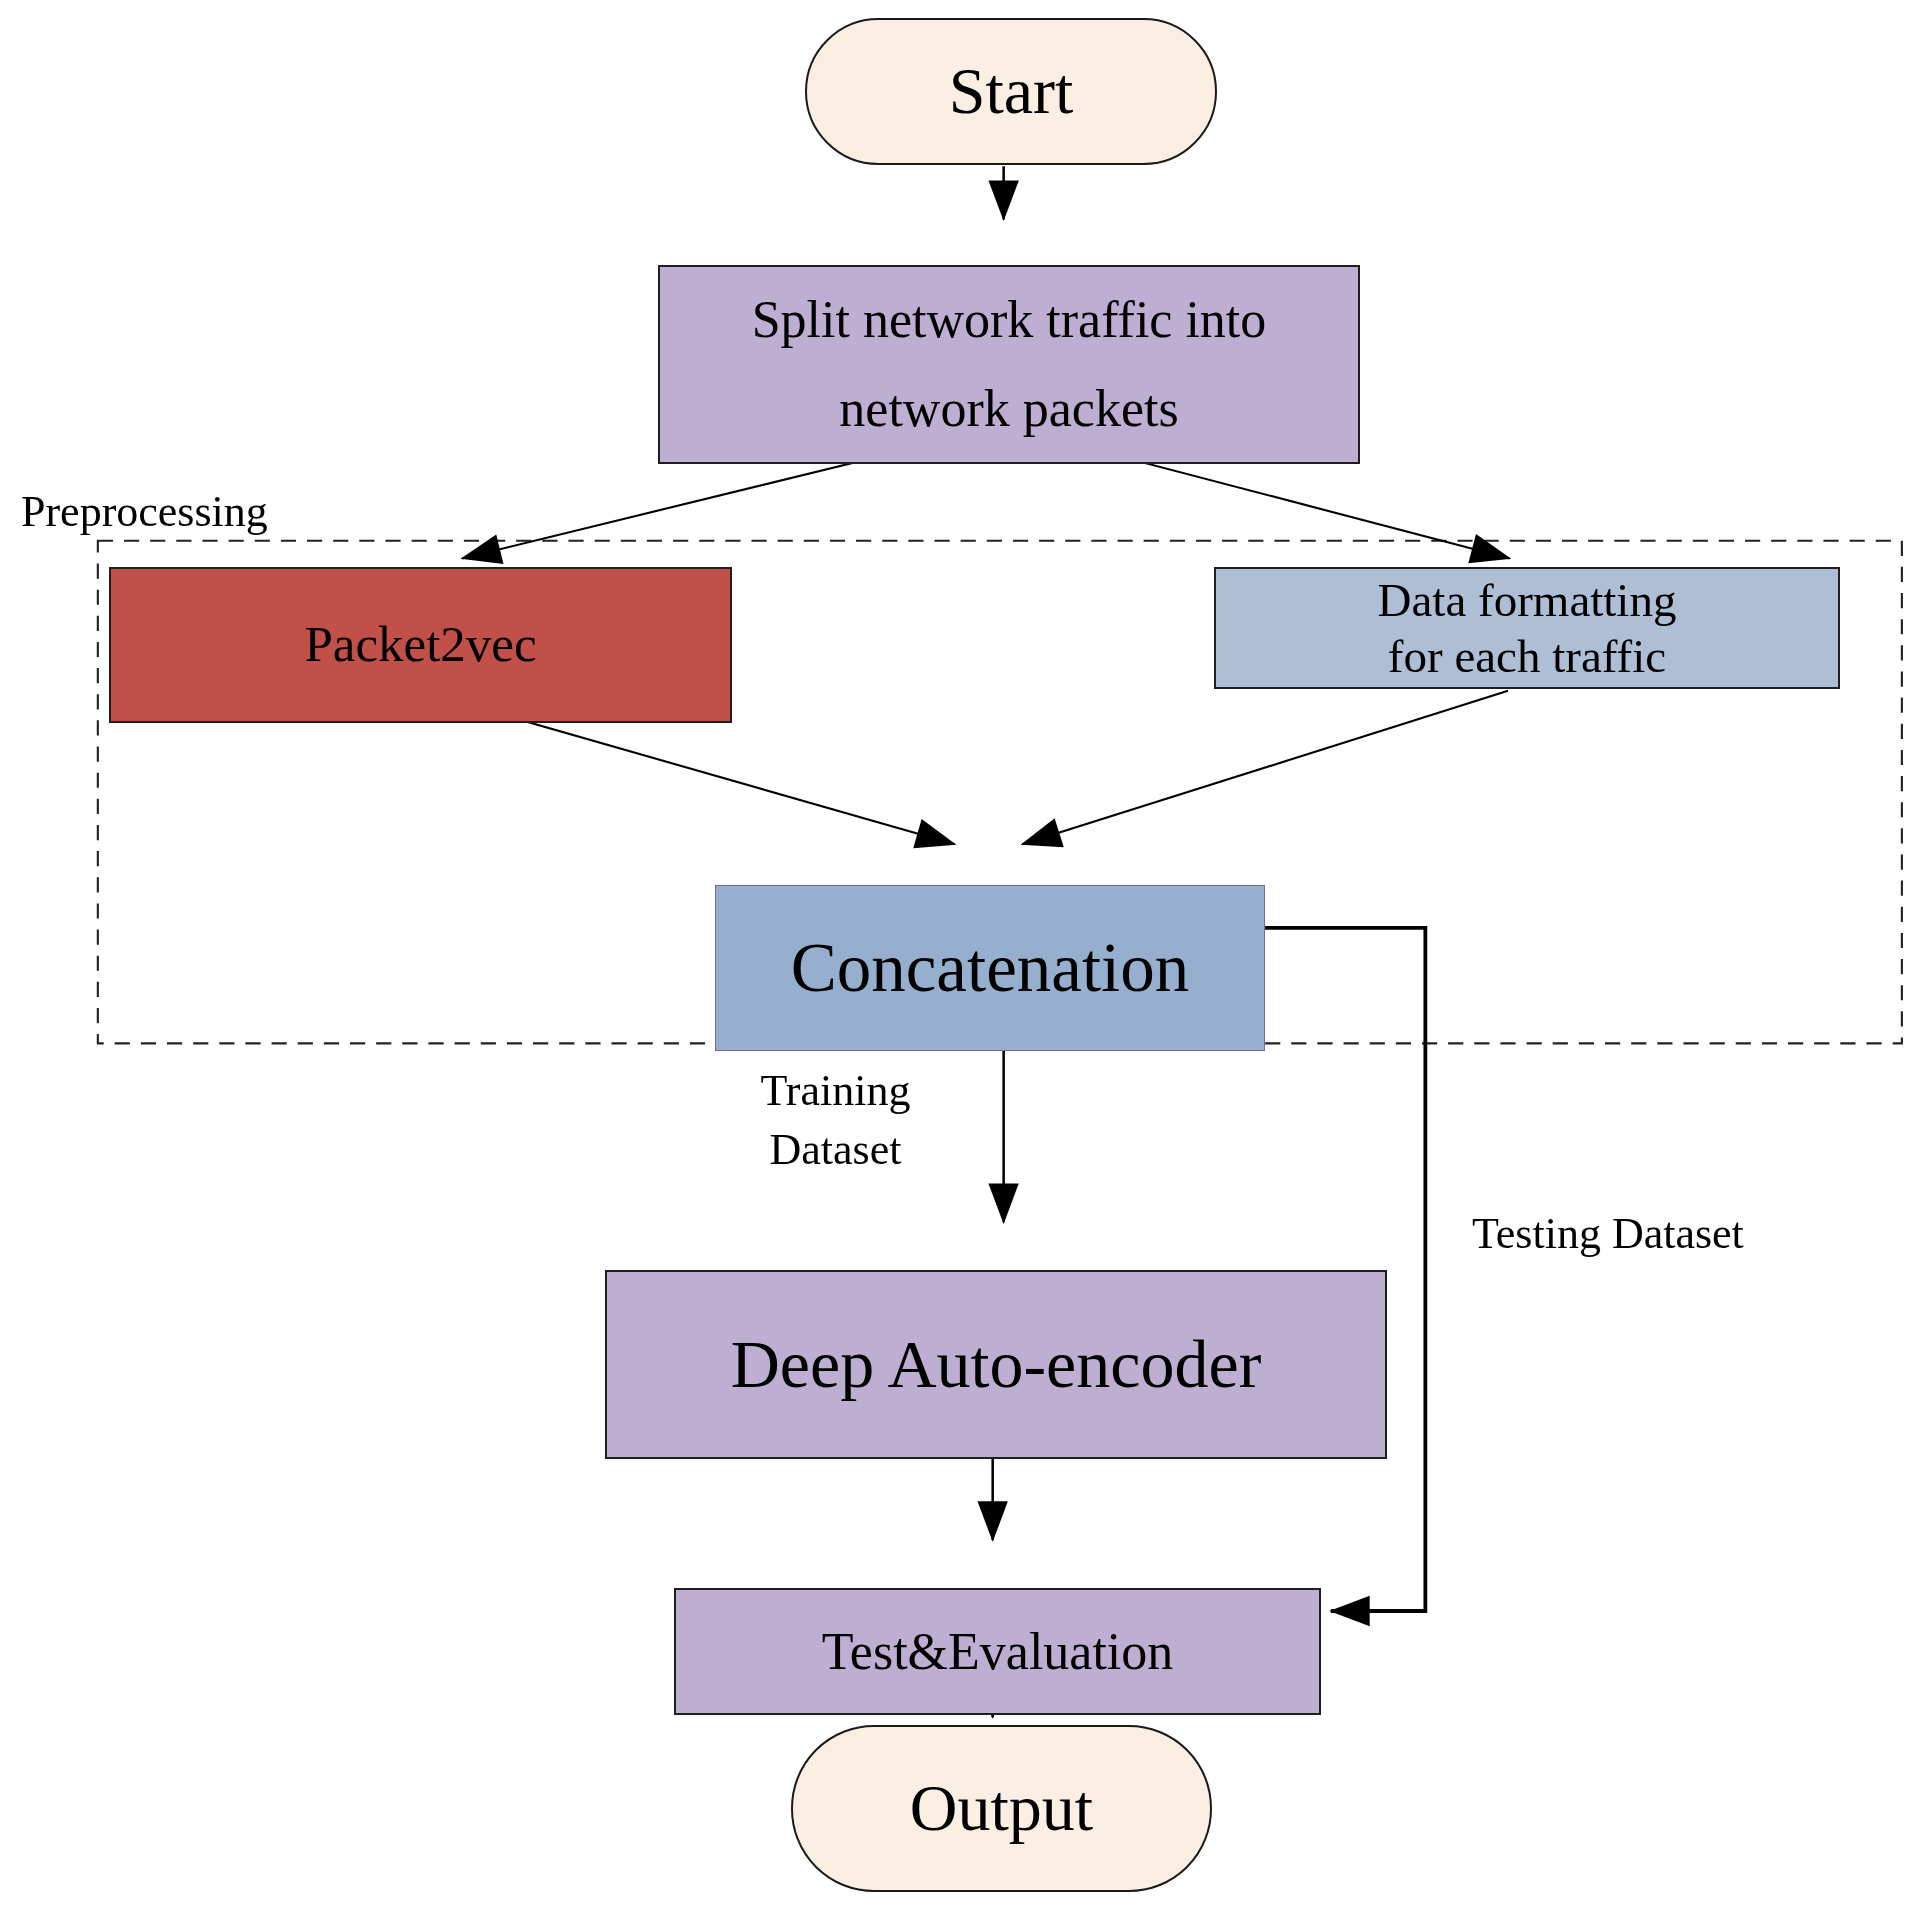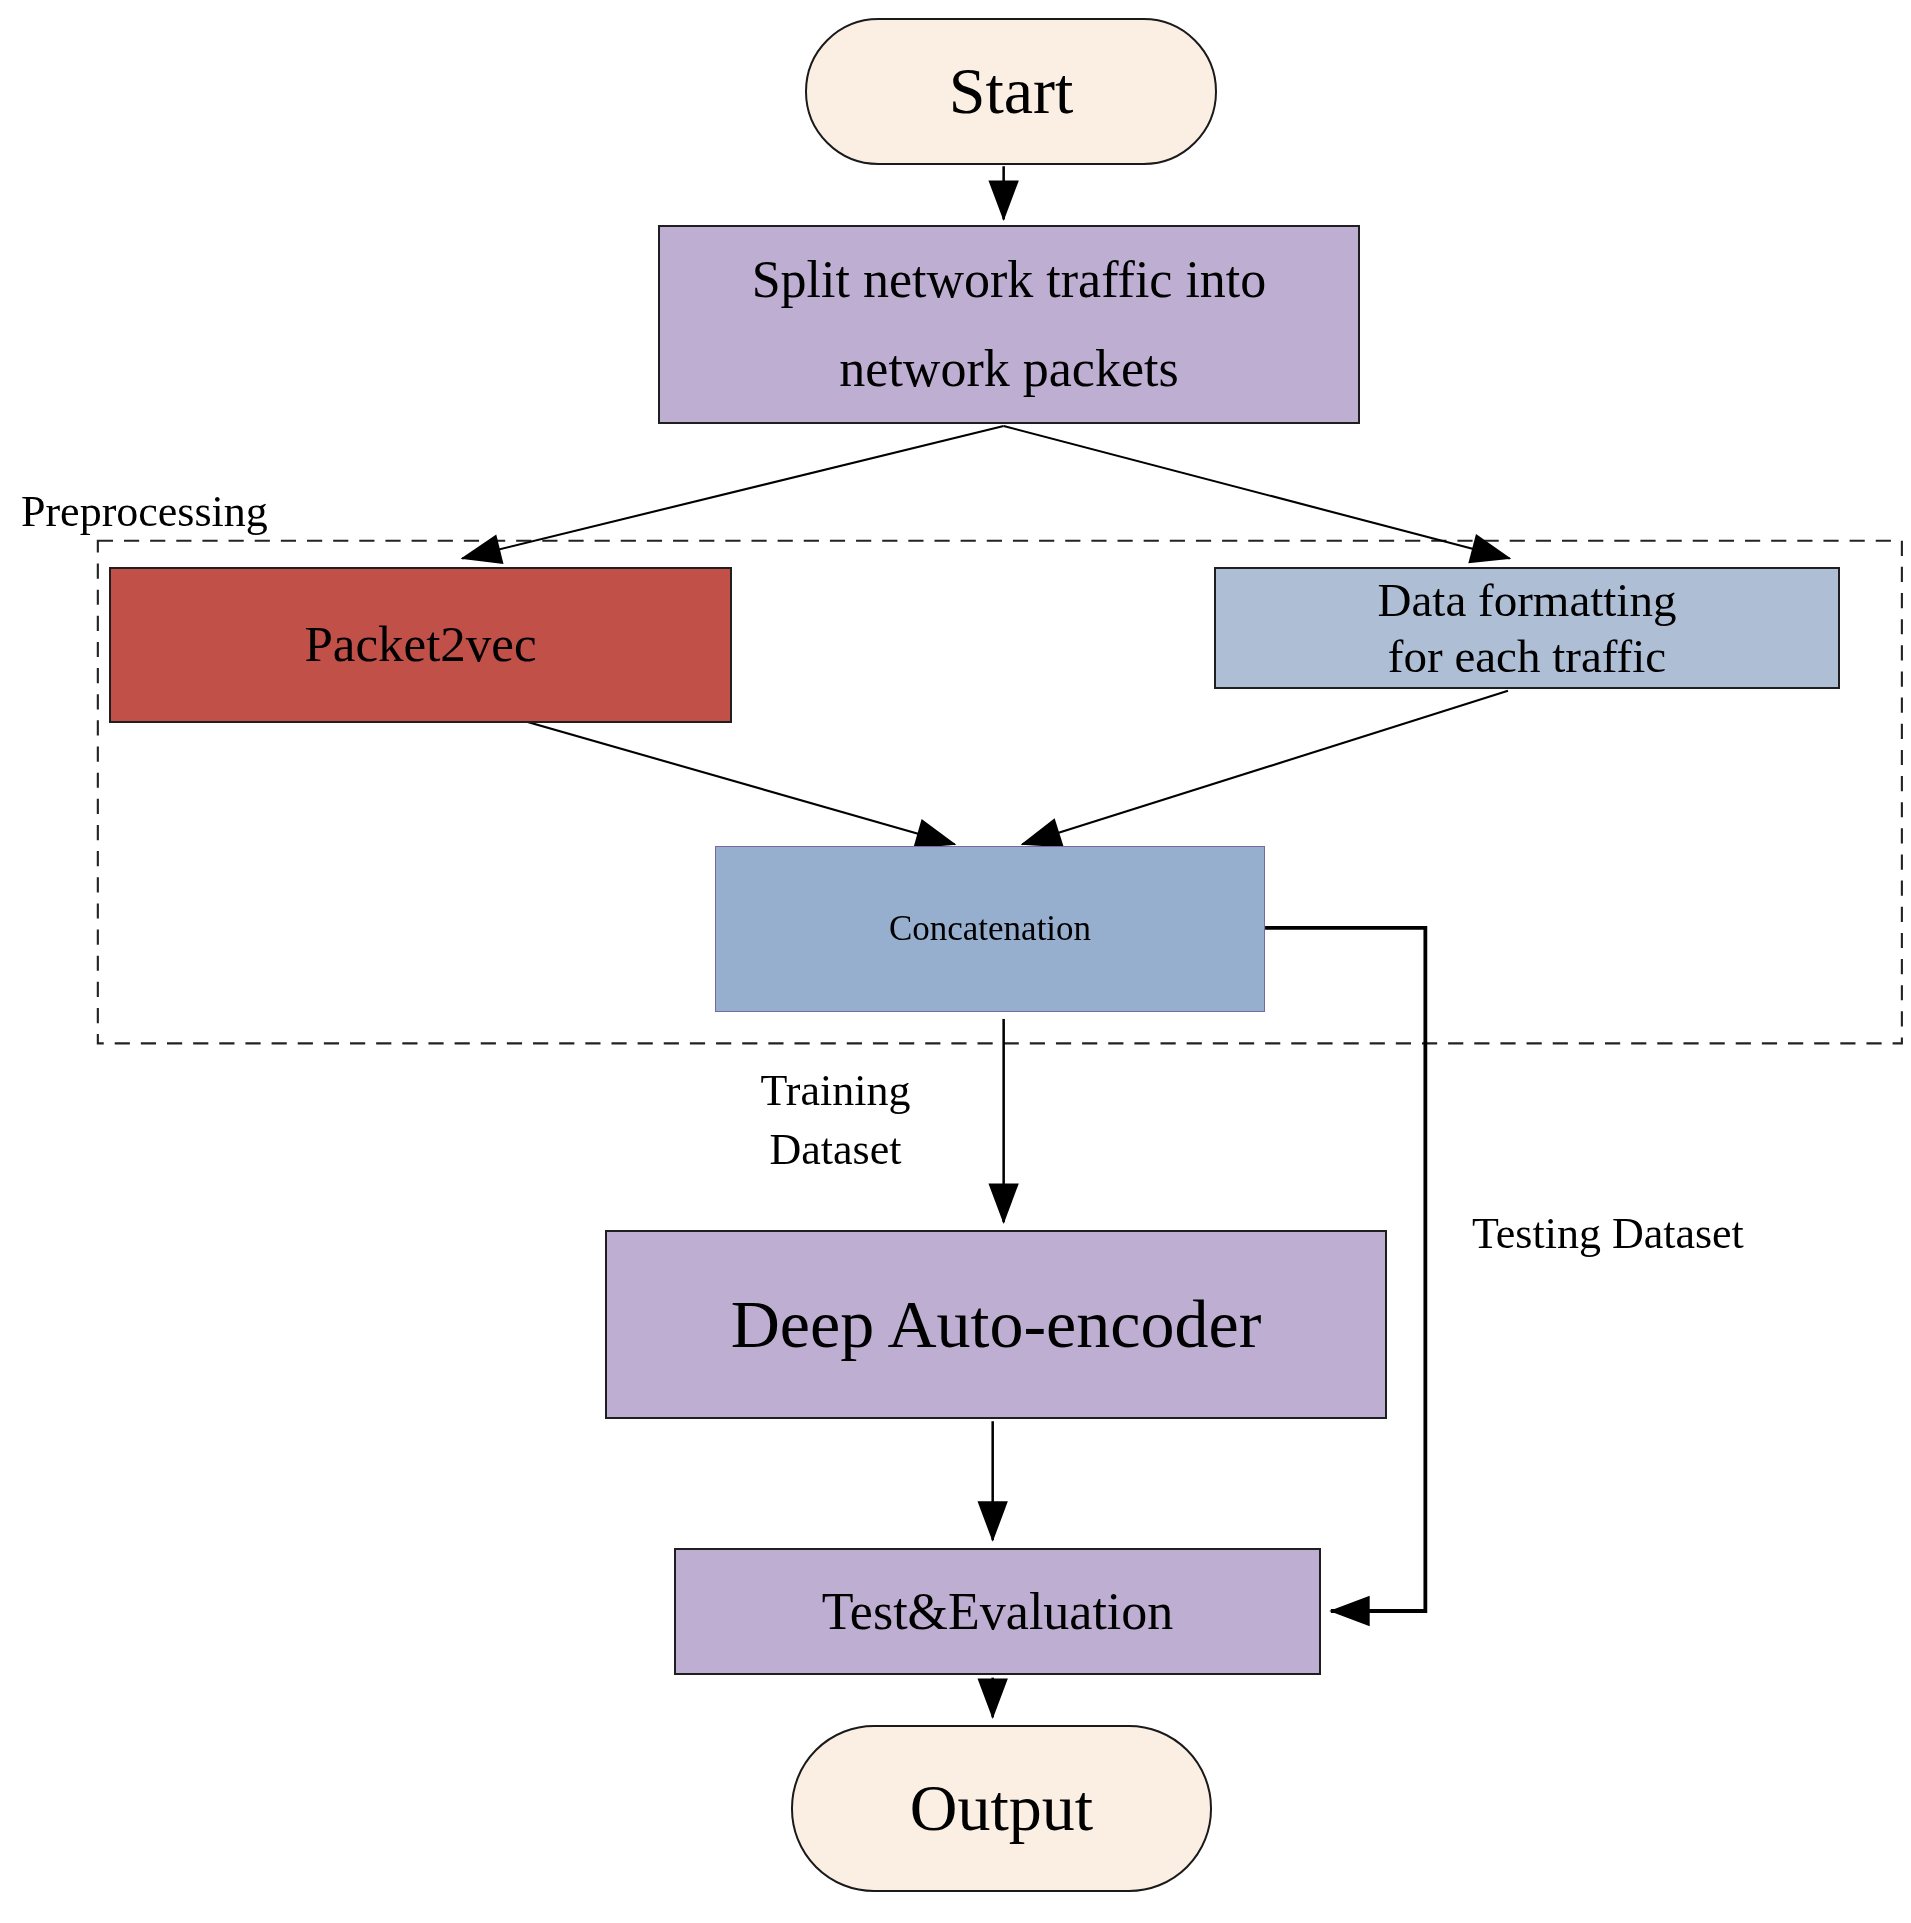--- a/index.html
+++ b/index.html
@@ -38,28 +38,29 @@
   }
   .terminal {
     background: var(--terminal-fill, #FBEEE2);
     border: 2.5px solid var(--terminal-border, #1a1a1a);
     border-radius: 80px;
     font-size: 66px;
   }
   .process {
     background: var(--process-fill, #BDAED2);
     border: 2.5px solid var(--process-border, #1f1f1f);
+    margin-top: 40px;
   }
   .node-start   { left: 805px;  top: 17.7px;   width: 412px; height: 147px; }
   .node-split   { left: 658px;  top: 225px;  width: 702px; height: 199px; font-size: 52px; line-height: 1.7; }
   .node-p2v     { left: 109px;  top: 567px;  width: 623px; height: 156px; font-size: 51px;
                   background: var(--packet2vec-fill, #C05048); border: 2.5px solid var(--process-border, #1f1f1f); }
   .node-df      { left: 1214px; top: 567px;  width: 626px; height: 122px; font-size: 47px; line-height: 1.2;
                   background: var(--dataformat-fill, #AEBED4); border: 2.5px solid var(--process-border, #1f1f1f); text-align: right; }
-  .node-concat  { left: 715px;  top: 846px; width: 550px; height: 166px; font-size: 35px;
+  .node-concat  { left: 715px;  top: 885px; width: 550px; height: 166px; font-size: 69px;
                   background: var(--concat-fill, #97AFCE); border: 1.7px solid var(--concat-border, #79689B); }
   .node-deep    { left: 605px;  top: 1230px; width: 782px; height: 189px; font-size: 68px; }
   .node-test    { left: 674px;  top: 1548px; width: 647px; height: 127px; font-size: 52px; }
   .node-output  { left: 791px;  top: 1725px; width: 421px; height: 167px; border-radius: 83px; }
   .flow-label {
     position: absolute;
     z-index: 2;
     font-size: 44px;
     line-height: 1.35;
     text-align: center;

